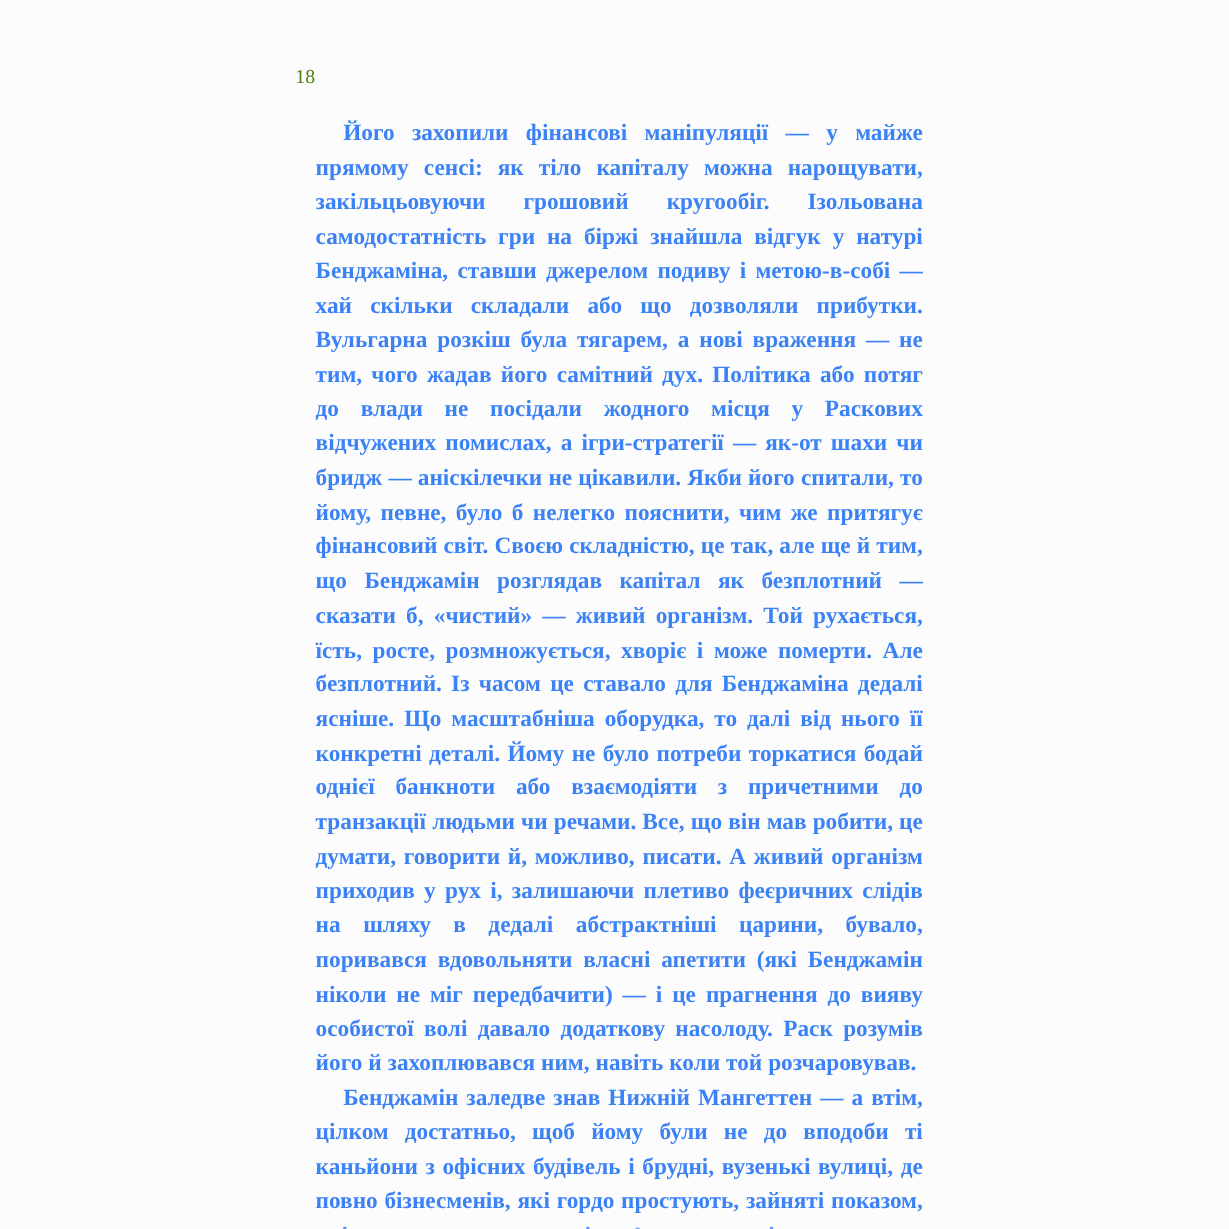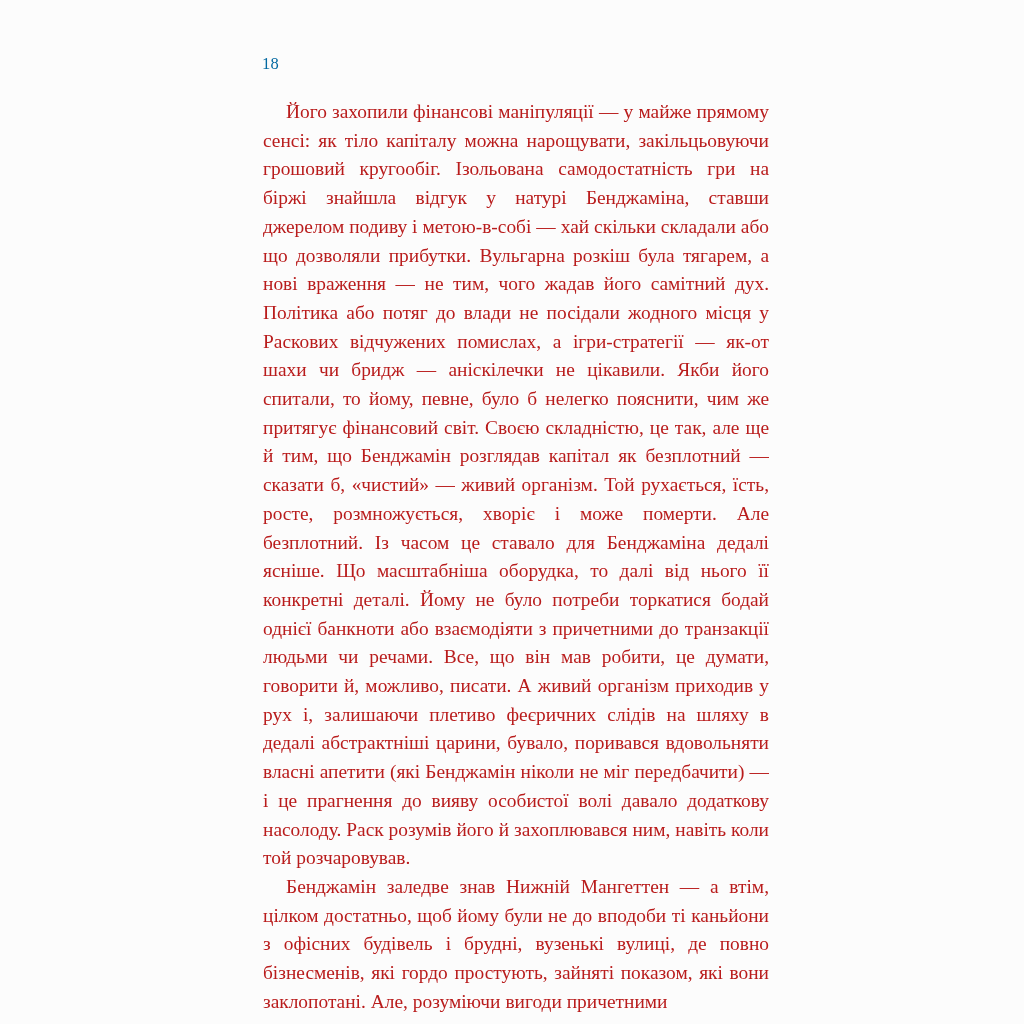--- a/index.html
+++ b/index.html
@@ -16,43 +16,44 @@
   }
   .page {
     position: relative;
     width: 1024px;
     height: 1024px;
     background: #fcfcfc;
     box-sizing: border-box;
   }
   .folio {
     position: absolute;
-    left: 262px;
+    left: 246px;
     top: 56px;
     font-size: 16.5px;
     line-height: 1;
     letter-spacing: 0.2px;
-    color: #0369a1;
+    color: #4d7c0f;
   }
   .textblock {
     position: absolute;
     left: 263px;
     top: 98px;
     width: 506px;
   }
   .para {
     margin: 0;
     text-indent: 23px;
     text-align: justify;
     text-justify: inter-word;
     font-size: 19.4px;
     line-height: 28.7px;
     letter-spacing: 0.0px;
     word-spacing: 0.1px;
-    color: #b91c1c;
+    color: #3b82f6;
+    font-weight: bold;
     -webkit-font-smoothing: antialiased;
   }
   .para + .para {
     margin-top: 0;
   }
 </style>
 </head>
 <body>
 
 <div class="page">

